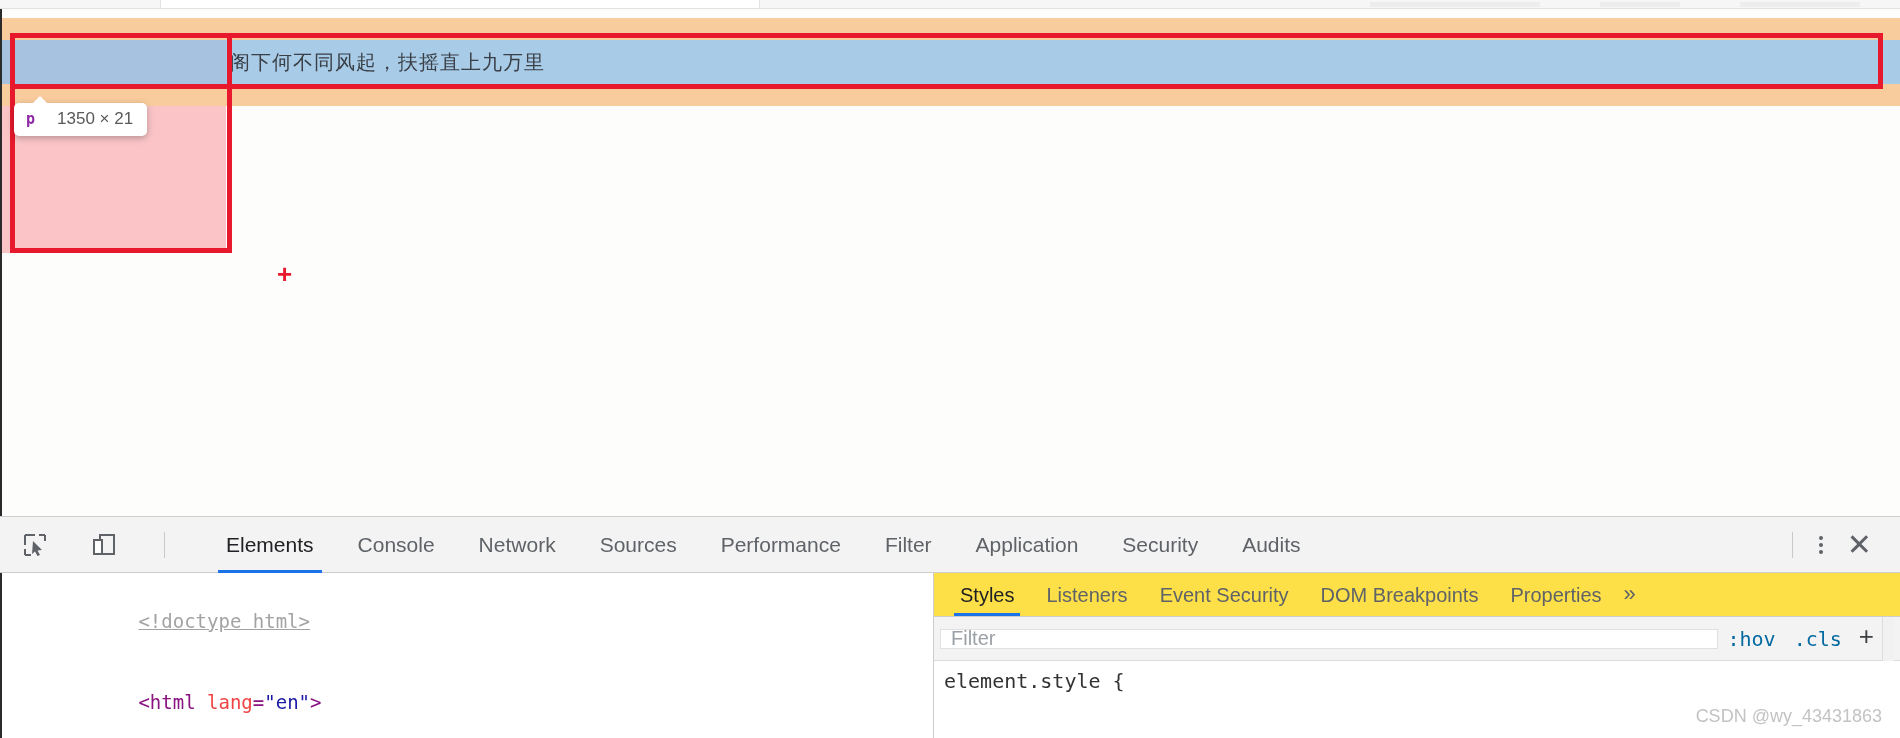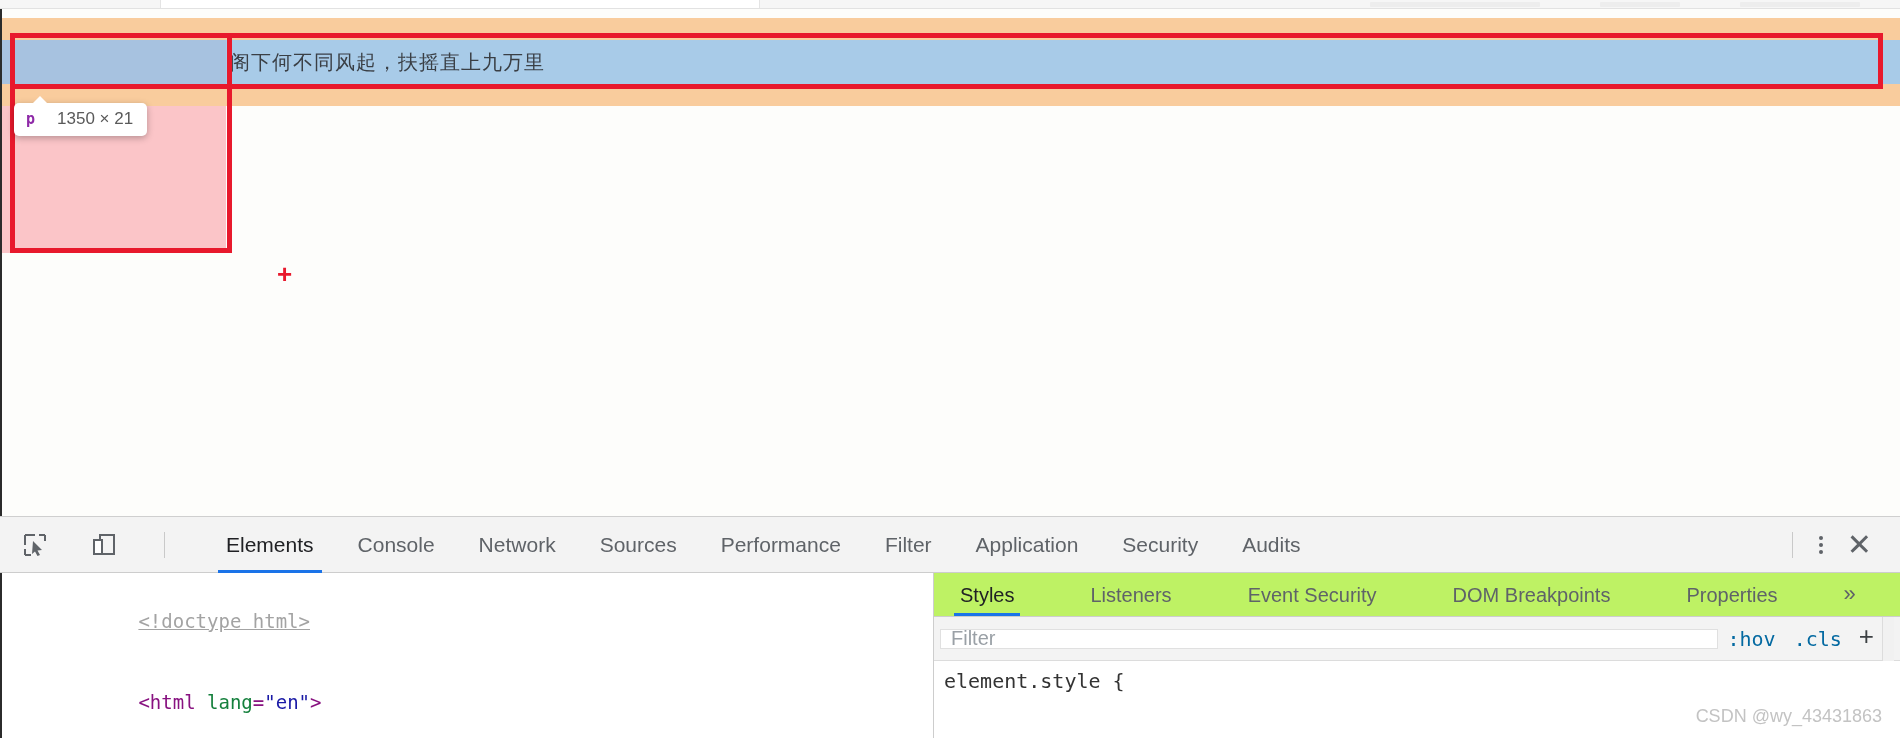--- a/index.html
+++ b/index.html
@@ -185,35 +185,34 @@
     overflow: hidden;
     padding: 8px 0 0 22px;
   }
   .dom-line {
     font-family: "DejaVu Sans Mono", monospace;
     font-size: 19px; line-height: 27px;
     white-space: pre;
     color: #333;
   }
   .tw { color: #881280; }      
-  .at { color: #15803d; }      
+  .at { color: #ef4444; }      
   .av { color: #1a1aa6; }      
   .cm { color: #a3a3a3; text-decoration: underline; }
 
   .splitter { width: 1px; background: #cdcdcd; height: 166px; }
 
   .styles-pane {
     flex: 1; height: 166px; background: #ffffff;
     position: relative; overflow: hidden;
   }
   .styles-tabs {
     display: flex; align-items: flex-end; height: 44px;
-    background: #bef264; border-bottom: 1px solid #cdcdcd;
+    background: #fde047; border-bottom: 1px solid #cdcdcd;
     padding-left: 10px;
-    gap: 44px;
   }
   .st-tab {
     padding: 0 16px 9px 16px; font-size: 20px; color: #5f6368;
     cursor: pointer; position: relative;
     font-family: "Liberation Sans", sans-serif;
   }
   .st-tab.active { color: #202124; }
   .st-tab.active::after {
     content: ""; position: absolute; left: 10px; right: 10px; bottom: 0;
     height: 3px; background: #1a73e8;

